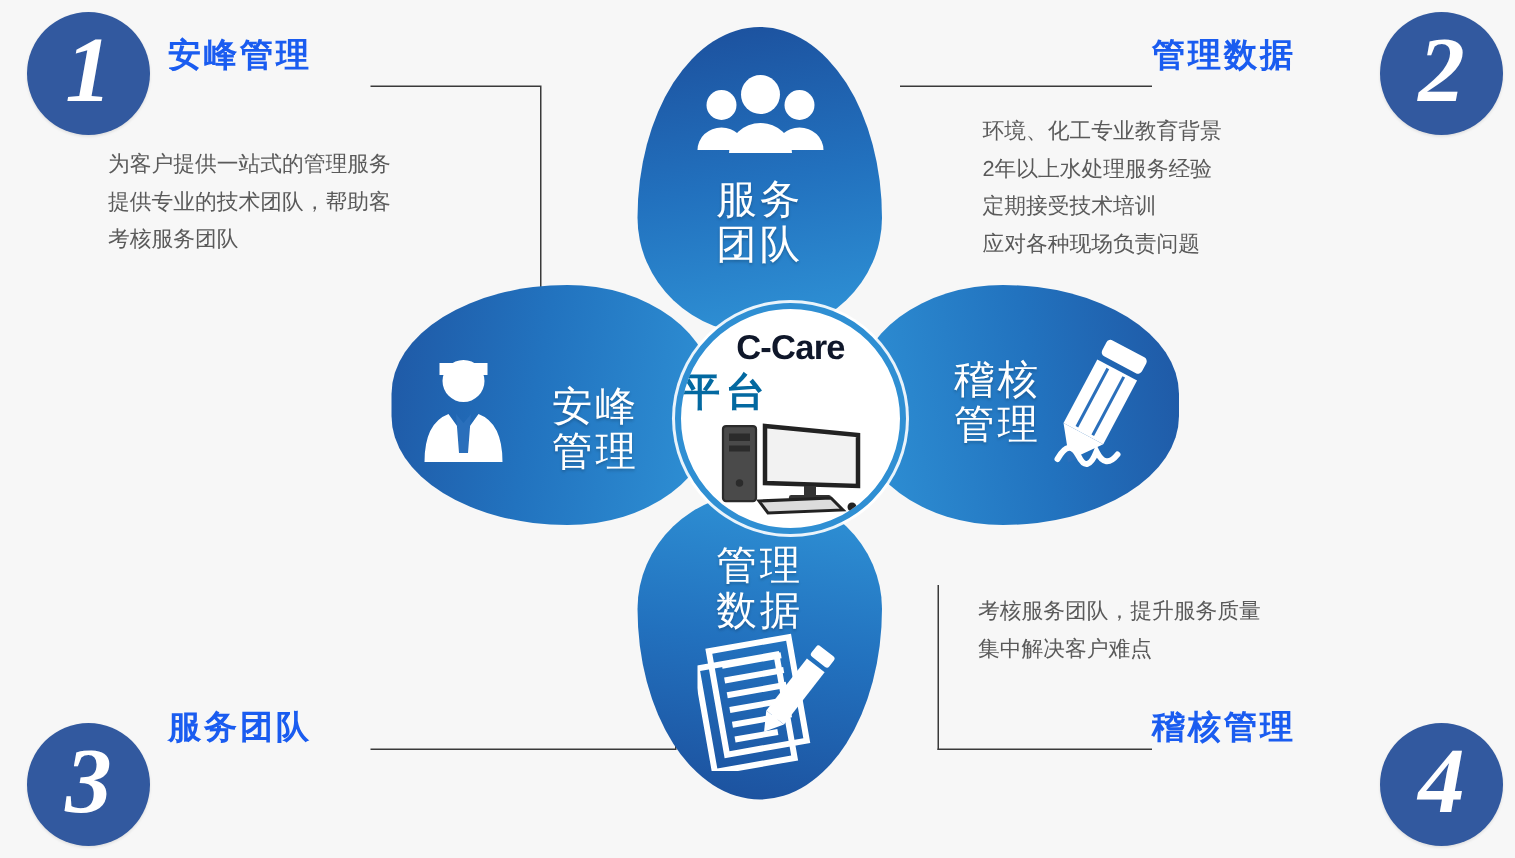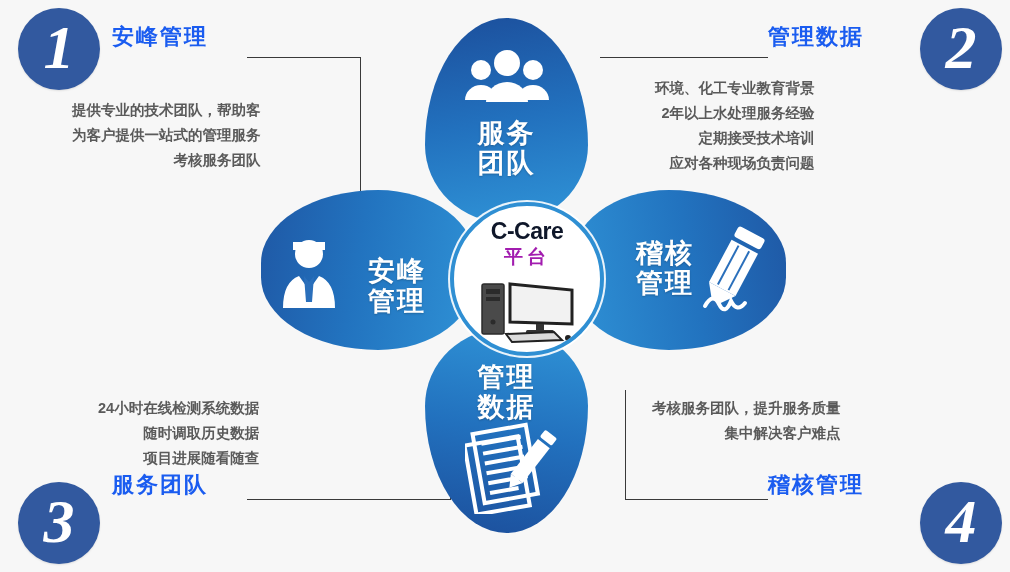--- a/index.html
+++ b/index.html
@@ -34,21 +34,21 @@
     letter-spacing:2px;white-space:nowrap;
   }
   #title1{left:112px;top:22px;}
   #title2{left:768px;top:22px;}
   #title3{left:112px;top:470px;}
   #title4{left:768px;top:470px;}
 
   
   .sec-body{
     position:absolute;color:#5a5a5a;font-size:14.5px;line-height:25px;
-    white-space:nowrap;font-weight:700;text-align:right;
+    white-space:nowrap;font-weight:400;
   }
   #body1{left:72px;top:98px;}
   #body2{left:655px;top:76px;}
   #body3{left:98px;top:396px;}
   #body4{left:652px;top:396px;}
 
   
   .conn{position:absolute;background:#3a3a3a;}
   .conn.h{height:1px;}
   .conn.v{width:1px;}
@@ -77,21 +77,21 @@
     background:linear-gradient(100deg,#1f58a5 0%,#2273bf 45%,#2f92d6 100%);
     border-radius:60% 50% 50% 60% / 50% 50% 50% 50%;
   }
   .leaf-right{
     position:absolute;left:318px;top:180px;width:215px;height:160px;
     background:linear-gradient(260deg,#1f58a5 0%,#2273bf 45%,#2f92d6 100%);
     border-radius:50% 60% 60% 50% / 50% 50% 50% 50%;
   }
 
   .petal-label{
-    position:absolute;color:#fff;font-weight:700;font-size:27px;
+    position:absolute;color:#fff;font-weight:400;font-size:27px;
     line-height:30px;letter-spacing:2px;text-align:center;
     text-shadow:0 1px 2px rgba(0,0,0,.22);white-space:pre-line;
   }
   #lbl-top{left:172px;top:108px;width:163px;}
   #lbl-bottom{left:172px;top:352px;width:163px;}
   #lbl-left{left:78px;top:246px;width:120px;text-align:left;margin-left:37px;}
   #lbl-right{left:342px;top:228px;width:120px;text-align:left;margin-left:41px;}
 
   .petal-icon{position:absolute;}
   #ic-top{left:210px;top:40px;width:88px;height:56px;}
@@ -106,22 +106,22 @@
     border:4px solid #2f8fd3;
     box-shadow:0 0 0 2px rgba(255,255,255,.9);
     overflow:hidden;
   }
   #hub-title{
     position:absolute;left:0;top:12px;width:100%;text-align:center;
     color:#0f172a;font-size:23px;font-weight:600;letter-spacing:-.5px;
     font-family:"Liberation Sans","DejaVu Sans",sans-serif;
   }
   #hub-sub{
-    position:absolute;left:0;top:38px;width:100%;text-align:center;
-    color:#a21caf;font-size:19px;font-weight:700;letter-spacing:4px;
+    position:absolute;left:0;top:38px;width:100%;text-align:left;
+    color:#0369a1;font-size:26px;font-weight:700;letter-spacing:4px;
   }
   #hub-pc{position:absolute;left:26px;top:72px;width:96px;height:66px;}
 </style>
 </head>
 <body>
 
 <div id="stage">
 
   <div class="conn h" id="c1h"></div>
   <div class="conn v" id="c1v"></div>
@@ -143,34 +143,29 @@
   <div class="badge" id="badge4">
     <span>4</span>
   </div>
 
   <div class="sec-title" id="title1">安峰管理</div>
   <div class="sec-title" id="title2">管理数据</div>
   <div class="sec-title" id="title3">服务团队</div>
   <div class="sec-title" id="title4">稽核管理</div>
 
   <div class="sec-body" id="body1">
+      <div>为客户提供一站式的管理服务</div>
       <div>提供专业的技术团队，帮助客</div>
-      <div>为客户提供一站式的管理服务</div>
       <div>考核服务团队</div>
     </div>
   <div class="sec-body" id="body2">
       <div>环境、化工专业教育背景</div>
       <div>2年以上水处理服务经验</div>
       <div>定期接受技术培训</div>
       <div>应对各种现场负责问题</div>
-    </div>
-  <div class="sec-body" id="body3">
-      <div>24小时在线检测系统数据</div>
-      <div>随时调取历史数据</div>
-      <div>项目进展随看随查</div>
     </div>
   <div class="sec-body" id="body4">
       <div>考核服务团队，提升服务质量</div>
       <div>集中解决客户难点</div>
     </div>
 
   <div id="flower">
 
     <div class="teardrop-top"></div>
     <div class="teardrop-bottom"></div>

